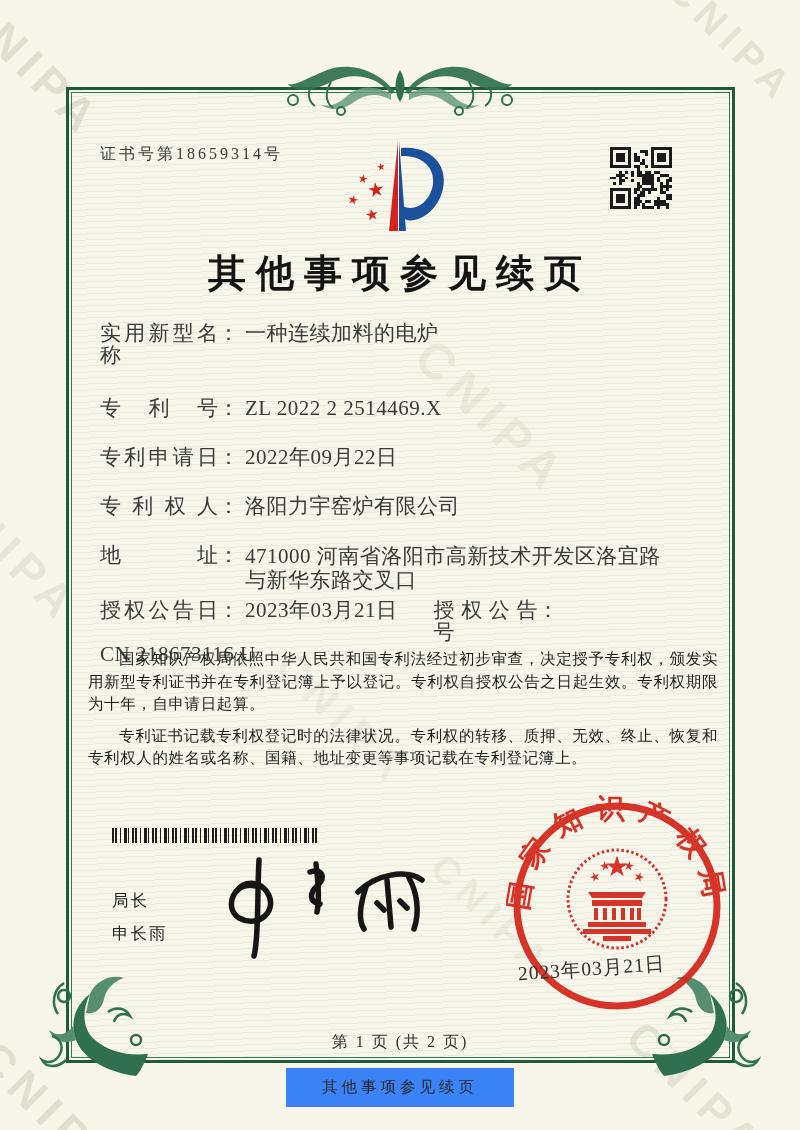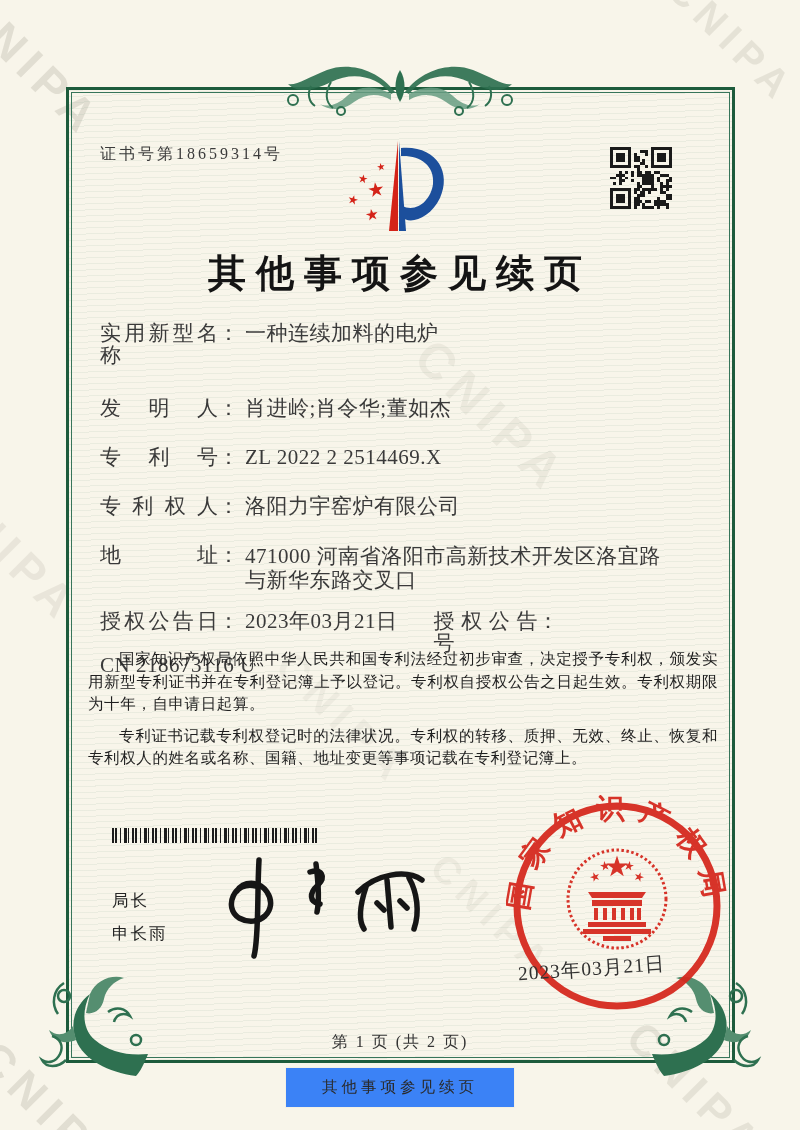--- a/index.html
+++ b/index.html
@@ -41,21 +41,21 @@
   
   .fields{position:absolute;left:100px;top:322px;width:600px;font-size:21px;color:#3a3a3a;}
   .frow{margin-bottom:27px;line-height:22px;}
   .frow .lbl{
     display:inline-block;width:118px;vertical-align:top;
     text-align:justify;text-align-last:justify;
   }
   .frow .colon{display:inline-block;vertical-align:top;margin-right:6px;}
   .frow .val{display:inline-block;vertical-align:top;letter-spacing:.5px;}
   .frow.name-row{margin-bottom:31px;}
-  .frow.addr-row{margin-bottom:18px;}
+  .frow.addr-row{margin-bottom:7px;}
   .frow.addr-row .val{width:436px;line-height:24px;}
   .grant-no{margin-left:36px;}
   .grant-no .lbl2{
     display:inline-block;width:104px;text-align:justify;text-align-last:justify;vertical-align:top;
   }
   
   .paras{
     position:absolute;left:88px;top:648px;width:630px;
     font-size:15.5px;line-height:22.5px;color:#1f1f1f;
     text-align:justify;letter-spacing:.6px;
@@ -389,24 +389,24 @@
     <rect x="6" y="20" width="1" height="1" fill="#1a1a1a"></rect>
   </svg>
 
 <div class="title">其他事项参见续页</div>
 
 <div class="fields">
   <div class="frow name-row">
     <span class="lbl">实用新型名称</span><span class="colon">：</span><span class="val">一种连续加料的电炉</span>
   </div>
   <div class="frow">
-    <span class="lbl">发明人</span><span class="colon">：</span><span class="val">肖进岭;肖令华;董如杰</span>
+    <span class="lbl">专利号</span><span class="colon">：</span><span class="val">ZL 2022 2 2514469.X</span>
   </div>
   <div class="frow">
-    <span class="lbl">专利号</span><span class="colon">：</span><span class="val">ZL 2022 2 2514469.X</span>
+    <span class="lbl">专利申请日</span><span class="colon">：</span><span class="val">2022年09月22日</span>
   </div>
   <div class="frow">
     <span class="lbl">专利权人</span><span class="colon">：</span><span class="val">洛阳力宇窑炉有限公司</span>
   </div>
   <div class="frow addr-row">
     <span class="lbl">地址</span><span class="colon">：</span><span class="val">471000 河南省洛阳市高新技术开发区洛宜路与新华东路交叉口</span>
   </div>
   <div class="frow">
     <span class="lbl">授权公告日</span><span class="colon">：</span><span class="val">2023年03月21日</span><span class="grant-no"><span class="lbl2">授权公告号</span><span class="colon">：</span><span class="val">CN 218673116 U</span></span>
   </div>

